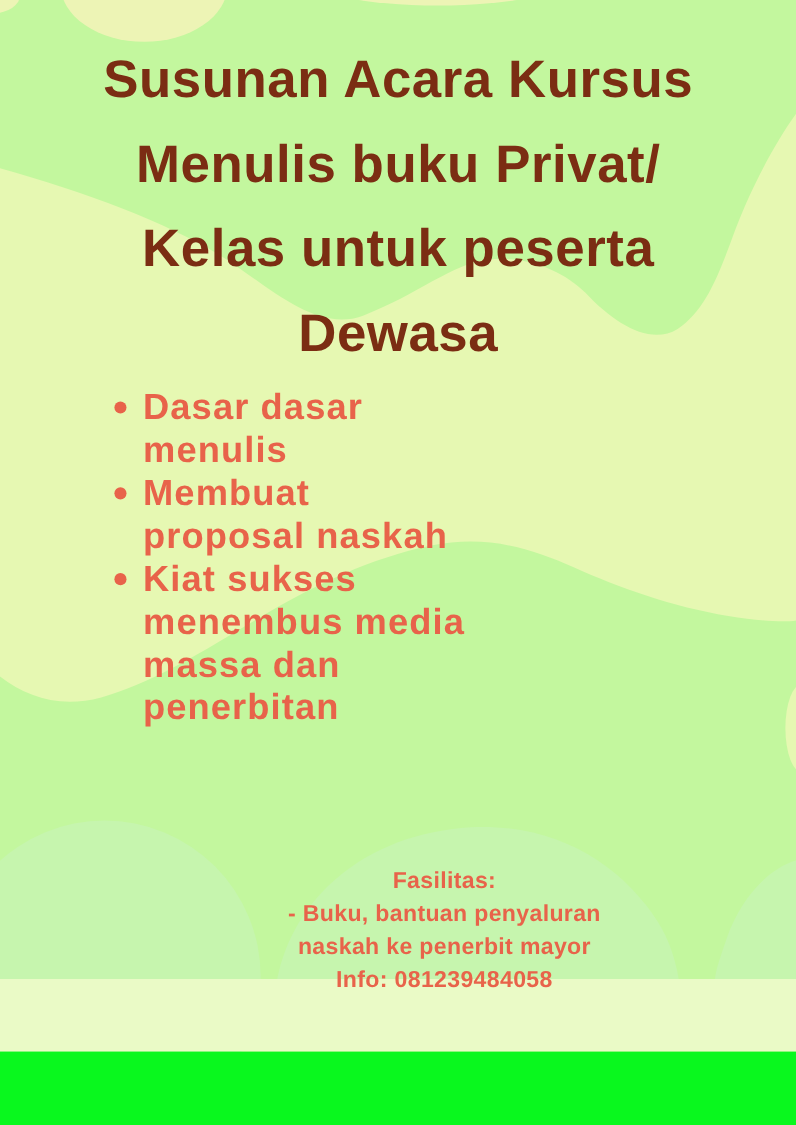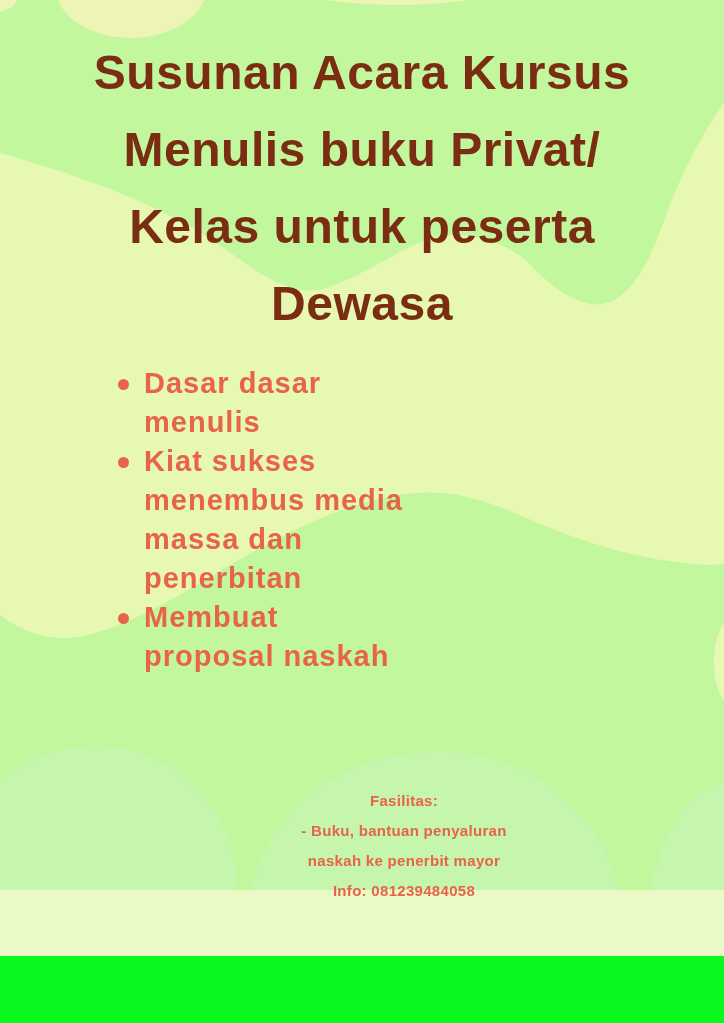--- a/index.html
+++ b/index.html
@@ -28,24 +28,24 @@
     color:var(--title_color);
     font-size:48px;
     line-height:77px;
     font-weight:700;
     letter-spacing:0.5px;
   }
   .bullet-list{
     position:absolute;
     left:100px;top:346px;
     width:330px;
-    margin:18px;padding:0;
+    margin:4px;padding:0;
     list-style:none;
     color:var(--accent_text);
-    font-size:29px;
+    font-size:33px;
     line-height:39px;
     font-weight:700;
     letter-spacing:1px;
   }
   .bullet-list li{
     position:relative;
     margin-left:26px;
   }
   .bullet-list li::before{
     content:"";
@@ -64,21 +64,21 @@
     line-height:37px;
     font-weight:700;
     letter-spacing:0.5px;
   }
   .footer-block{
     position:absolute;
     left:204px;top:786px;
     width:400px;
     text-align:center;
     color:var(--accent_text);
-    font-size:15px;
+    font-size:21px;
     line-height:30px;
     font-weight:700;
     letter-spacing:0.3px;
   }
 </style>
 </head>
 <body>
 
 <div class="poster">
 
@@ -105,20 +105,20 @@
     <path d="M724,782 C697,790 673,818 661,852 C655,870 651,880 650,890 L724,890 Z" style="fill:var(--hill_green)"></path>
 
     <rect x="0" y="890" width="724" height="66" style="fill:var(--bottom_band)"></rect>
     <rect x="0" y="956" width="724" height="67" style="fill:var(--bottom_bar)"></rect>
   </svg>
 
   <h1 class="title" style="margin:0;">Susunan Acara Kursus<br>Menulis buku Privat/<br>Kelas untuk peserta<br>Dewasa</h1>
 
   <ul class="bullet-list">
     <li>Dasar dasar<br>menulis</li>
+    <li>Membuat<br>proposal naskah</li>
     <li>Kiat sukses<br>menembus media<br>massa dan<br>penerbitan</li>
-    <li>Membuat<br>proposal naskah</li>
   </ul>
 
 
   <div class="footer-block">Fasilitas:<br>- Buku, bantuan penyaluran<br>naskah ke penerbit mayor<br>Info: 081239484058</div>
 
 </div>
 
 </body></html>

